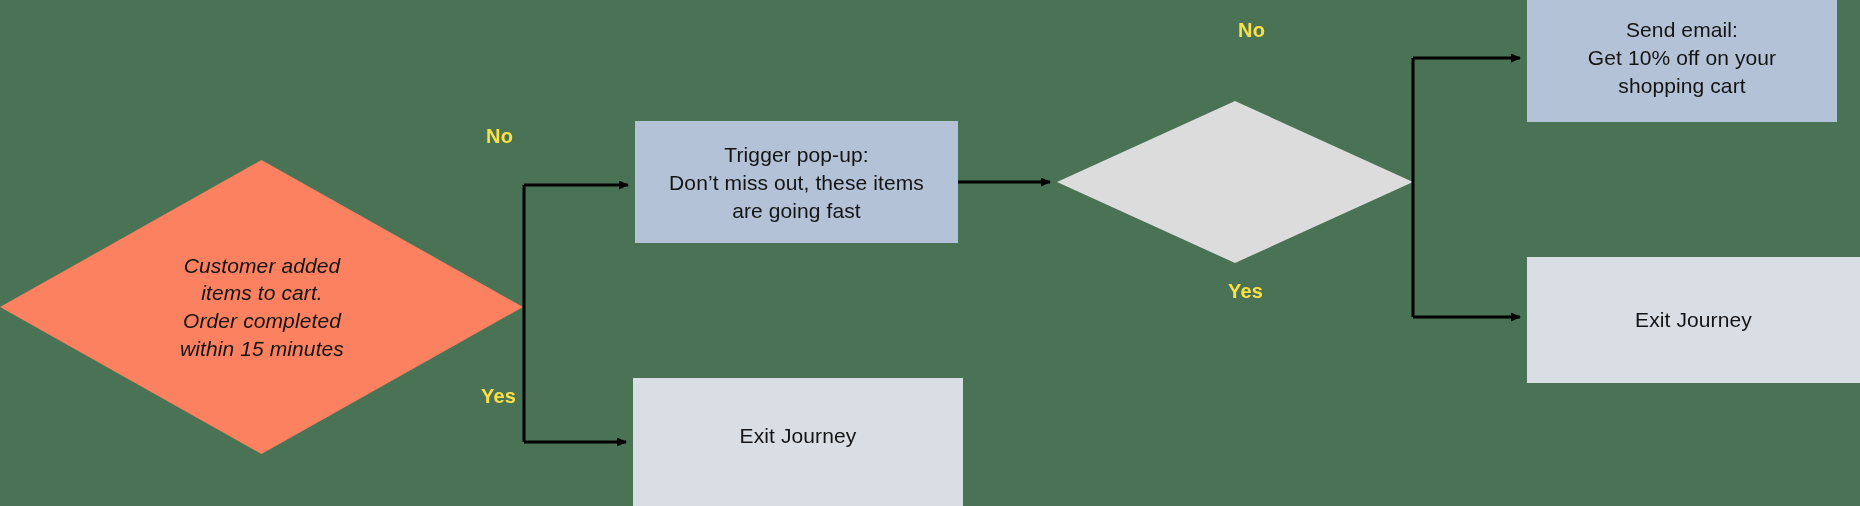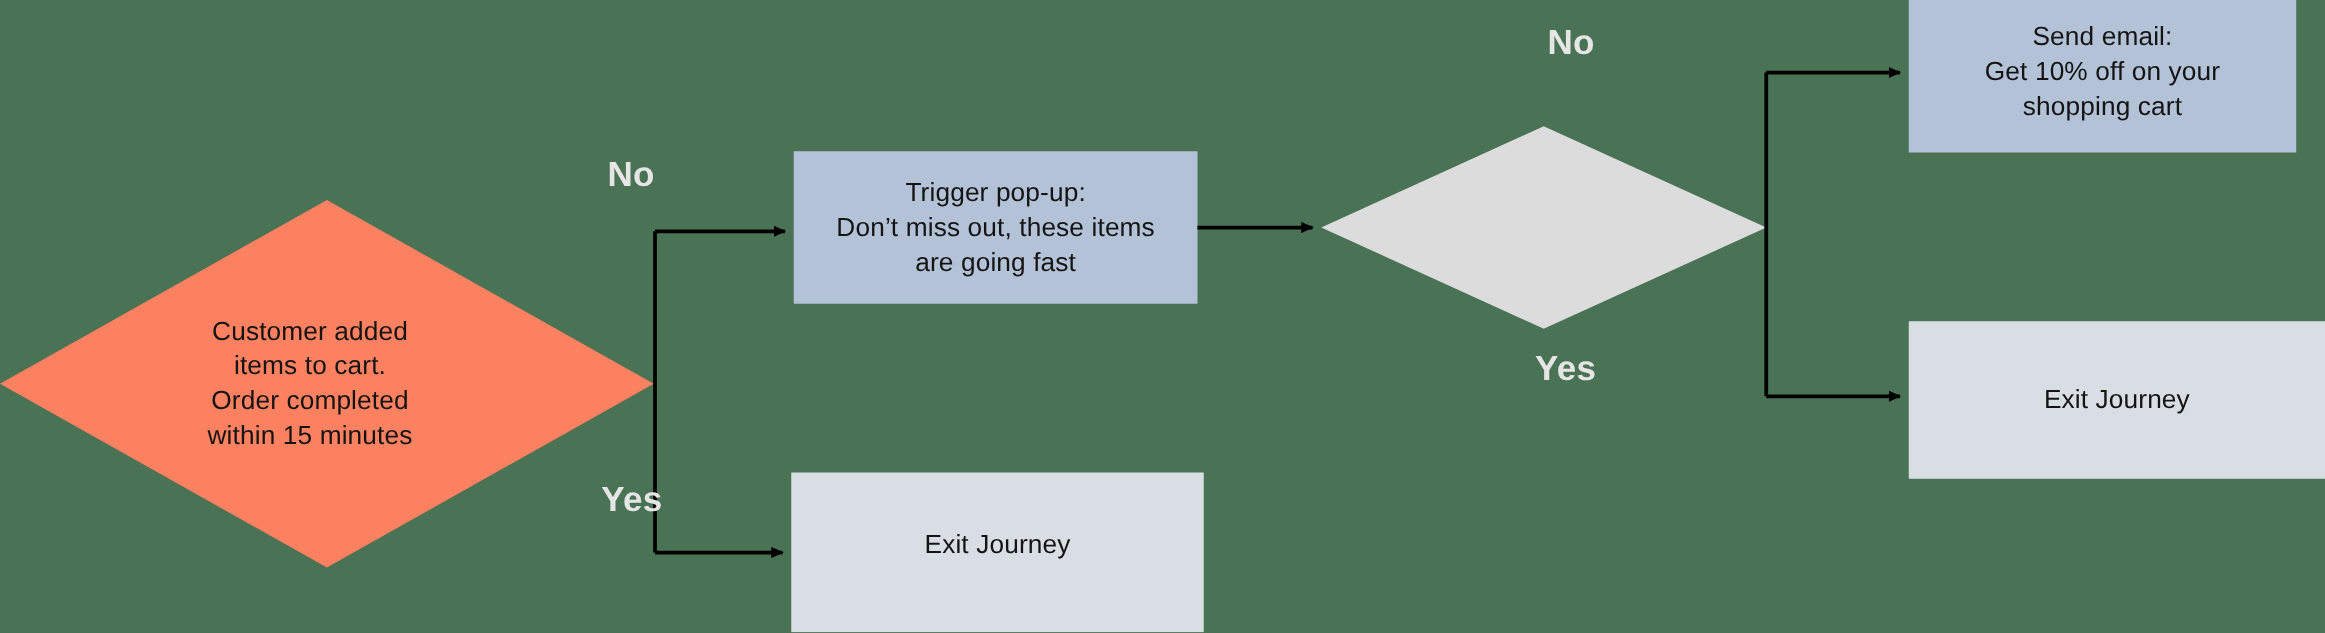--- a/index.html
+++ b/index.html
@@ -31,22 +31,22 @@
     text-align: center;
     color: #141414;
     font-size: 21px;
     line-height: 1.32;
     white-space: pre-line;
     letter-spacing: 0.1px;
     pointer-events: none;
   }
   .edge-label {
     position: absolute;
-    color: #e5e5e5;
-    font-size: 28px;
+    color: #fde047;
+    font-size: 20px;
     font-weight: bold;
     letter-spacing: 0.2px;
     line-height: 1;
   }
 </style>
 </head>
 <body>
 
 <div id="canvas">
 
@@ -78,21 +78,21 @@
 
     <path d="M958,182 L1050,182" stroke="#000000" stroke-width="3" fill="none" marker-end="url(#arrow)"></path>
 
     <path d="M1413,58 L1413,317" stroke="#000000" stroke-width="3" fill="none"></path>
 
     <path d="M1413,58 L1520,58" stroke="#000000" stroke-width="3" fill="none" marker-end="url(#arrow)"></path>
 
     <path d="M1413,317 L1520,317" stroke="#000000" stroke-width="3" fill="none" marker-end="url(#arrow)"></path>
   </svg>
 
-  <div class="node-label" style="left:28px; top:160px; width:440px; height:294px;">Customer added
+  <div class="node-label" style="left:42px; top:160px; width:440px; height:294px;font-style:italic;">Customer added
 items to cart.
 Order completed
 within 15 minutes</div>
 
   <div class="node-label" style="left:635px; top:121px; width:323px; height:124px;">Trigger pop-up:
 Don’t miss out, these items
 are going fast</div>
 
   <div class="node-label" style="left:633px; top:378px; width:330px; height:-0px; height:115px;">Exit Journey</div>
 

